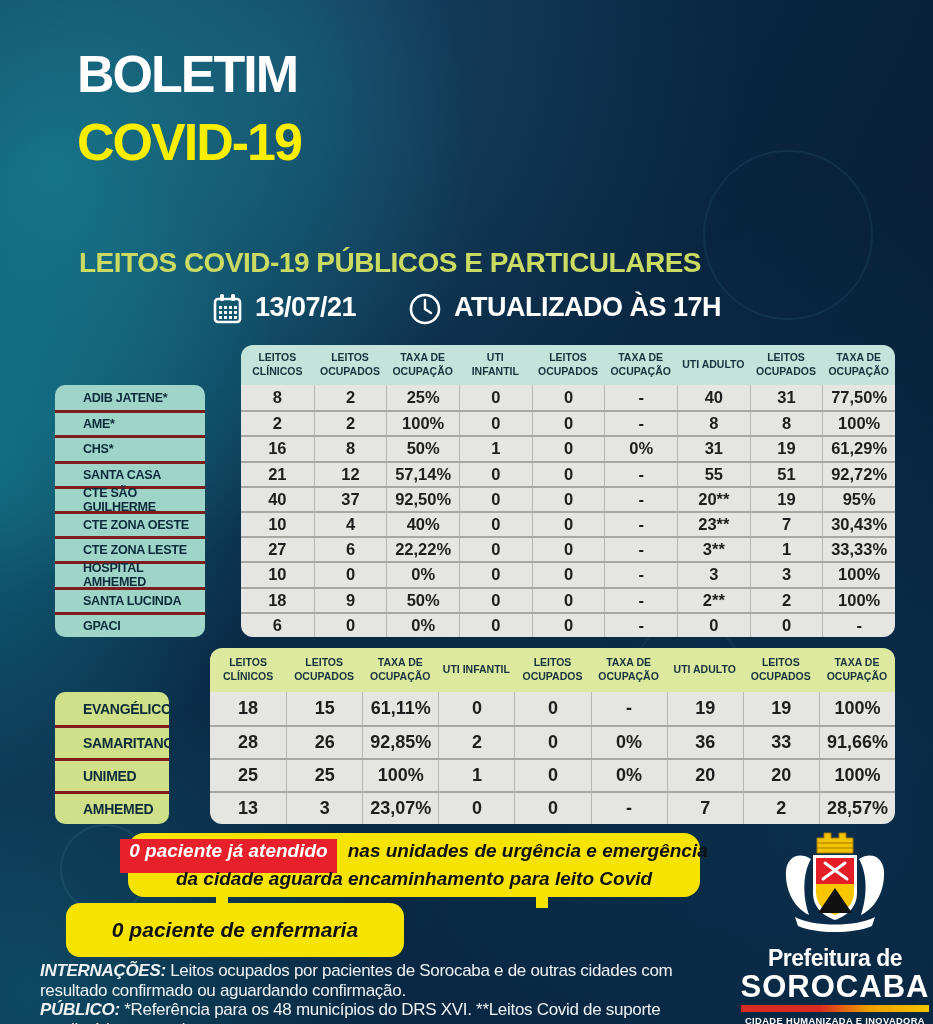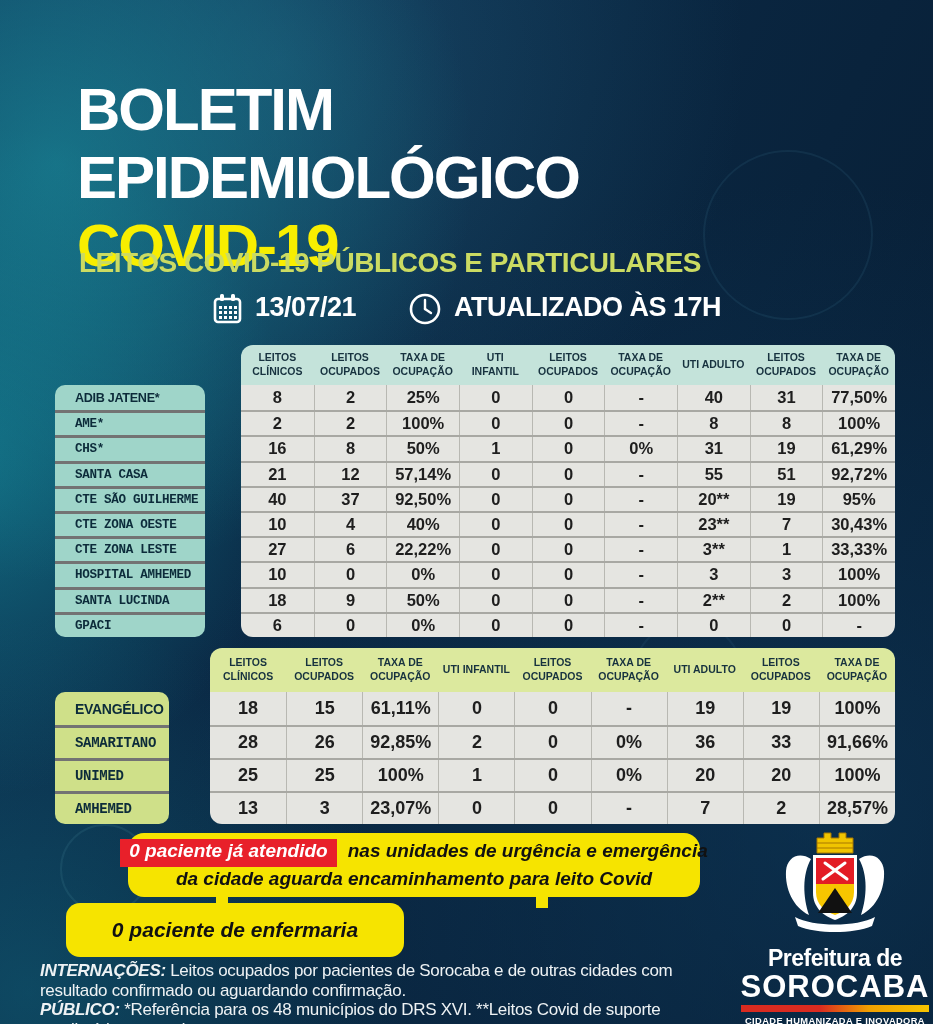--- a/index.html
+++ b/index.html
@@ -15,41 +15,41 @@
       radial-gradient(circle at 88% 80%, rgba(14,60,95,.55), rgba(14,60,95,0) 55%),
       linear-gradient(115deg, #0d3354 0%, #0a2742 45%, #071b30 100%);
   }
   .virus { position:absolute; border-radius:50%; border:2px solid rgba(90,170,200,.10); }
   .v1 { width:170px; height:170px; right:60px; top:150px; }
   .v2 { width:110px; height:110px; right:190px; top:620px; border-color:rgba(90,170,200,.08); }
   .v3 { width:90px; height:90px; left:60px; bottom:110px; border-color:rgba(120,200,210,.10); }
 
   
   .title { position:absolute; left:77px; top:40px; color:#fff; font-weight:bold;
-           font-size:60px; line-height:68px; letter-spacing:-2px;margin-top:36px; }
+           font-size:52px; line-height:68px; letter-spacing:-2px; }
   .title .l3 { color:#f8ee00; }
   .subtitle { position:absolute; left:79px; top:247px; color:#cbdb62; font-weight:bold;
               font-size:28px; letter-spacing:-0.5px; }
   .daterow { position:absolute; top:292px; left:0; width:100%; display:flex;
              justify-content:center; align-items:flex-start; gap:12px; color:#fff; }
   .daterow .txt { font-size:27px; font-weight:bold; letter-spacing:-0.5px; }
   .daterow .spacer { width:28px; }
 
   
   .tbl { position:absolute; left:55px; width:840px; display:flex; }
   .t1 { top:345px; }
   .t2 { top:648px; }
   .labels { display:flex; flex-direction:column; border-radius:10px; overflow:hidden; }
   .t1 .labels { width:150px; margin-top:40px; background:#9fd5c9; }
   .t2 .labels { width:114px; margin-top:44px; margin-right:5px; background:#cfe089; }
-  .lab { display:flex; align-items:center; padding-left:20px; font-weight:bold;
+  .lab { display:flex; align-items:center; padding-left:28px; font-weight:bold;
          color:#0c2b3a; text-transform:uppercase; }
   .t1 .lab { height:25.2px; font-size:12.6px; letter-spacing:-0.3px; }
   .t2 .lab { height:33px; font-size:14px; letter-spacing:-0.3px; }
-  .lab + .lab { border-top:3px solid #737373;font-family:Liberation Mono, monospace; }
+  .lab + .lab { border-top:3px solid #7f1d1d; }
   .gridwrap { flex:1; display:flex; flex-direction:column;padding-left:36px; }
   .thead { display:grid; grid-template-columns:repeat(9,1fr); border-radius:12px 12px 0 0; }
   .t1 .thead { background:#c4e3da; height:40px; }
   .t2 .thead { background:#dce99e; height:44px; }
   .th { display:flex; align-items:center; justify-content:center; text-align:center;
         font-size:10.5px; font-weight:bold; color:#17323f; line-height:1.3; padding:2px 3px;
         text-transform:uppercase; }
   .tbody { background:#e5e5e1; border-radius:0 0 12px 12px; overflow:hidden; }
   .trow { display:grid; grid-template-columns:repeat(9,1fr); }
   .t1 .trow { height:25.2px; }
@@ -60,21 +60,21 @@
   .t1 .td { font-size:16.5px; }
   .t2 .td { font-size:18px; }
   .td + .td { border-left:1.5px solid #b8b8b2; }
 
   
   .callout1 { position:absolute; left:128px; top:833px; width:572px; height:64px;
               background:#f6e400; border-radius:16px; display:flex; flex-direction:column;
               justify-content:center; align-items:center; z-index:2; }
   .callout1 .line { font-style:italic; font-weight:bold; font-size:19px; color:#111;
                     line-height:28px; white-space:nowrap; }
-  .hl { background:#e8202a; color:#fff; padding:1px 9px 6px 9px; margin-right:11px; }
+  .hl { background:#e8202a; color:#fff; padding:1px 9px 12px 9px; margin-right:11px; }
   .conn { position:absolute; width:12px; height:16px; background:#f6e400; z-index:1; }
   .connL { left:216px; top:892px; }
   .connR { left:536px; top:892px; }
   .callout2 { position:absolute; top:903px; height:54px; background:#f6e400; border-radius:14px;
               display:flex; align-items:center; justify-content:center; z-index:2;
               font-style:italic; font-weight:bold; font-size:21px; color:#111; }
   .cbl { left:66px; width:338px; }
   .cbr { left:396px; width:338px; }
 
   
@@ -94,21 +94,20 @@
 </head>
 <body>
 
 <div class="canvas">
   <div class="virus v1"></div>
   <div class="virus v2"></div>
   <div class="virus v3"></div>
 
   <div class="title">
     <div>BOLETIM</div>
-    <div>EPIDEMIOLÓGICO</div>
     <div class="l3">COVID-19</div>
   </div>
   <div class="subtitle">LEITOS COVID-19 PÚBLICOS E PARTICULARES</div>
 
   <div class="daterow">
     <span>
       <svg width="31" height="33" viewBox="0 0 31 33">
         <rect x="3" y="7" width="25" height="23" rx="3" fill="none" stroke="#fff" stroke-width="2.6"></rect>
         <rect x="8" y="2" width="4" height="7" rx="1.5" fill="#fff"></rect>
         <rect x="19" y="2" width="4" height="7" rx="1.5" fill="#fff"></rect>

